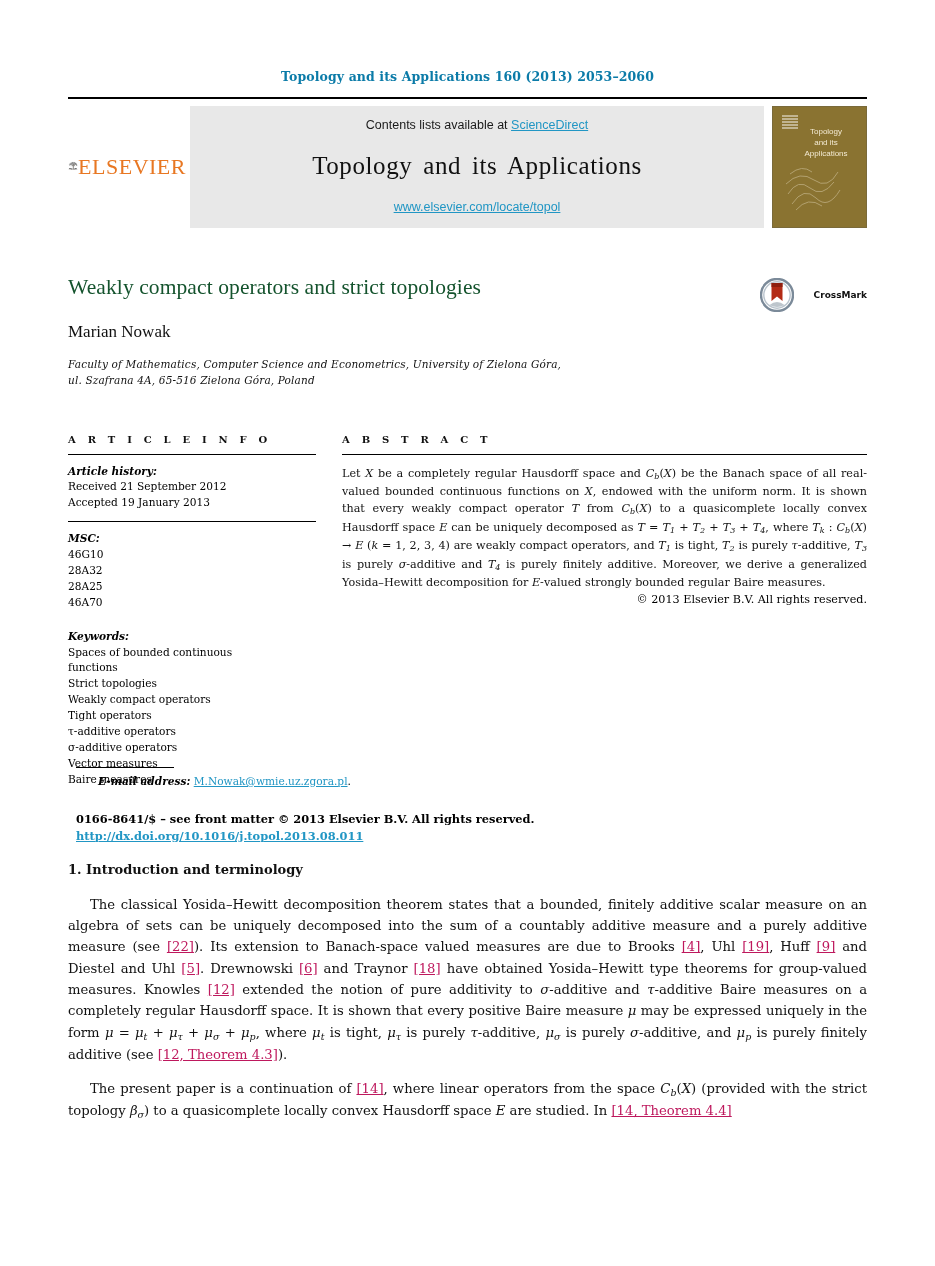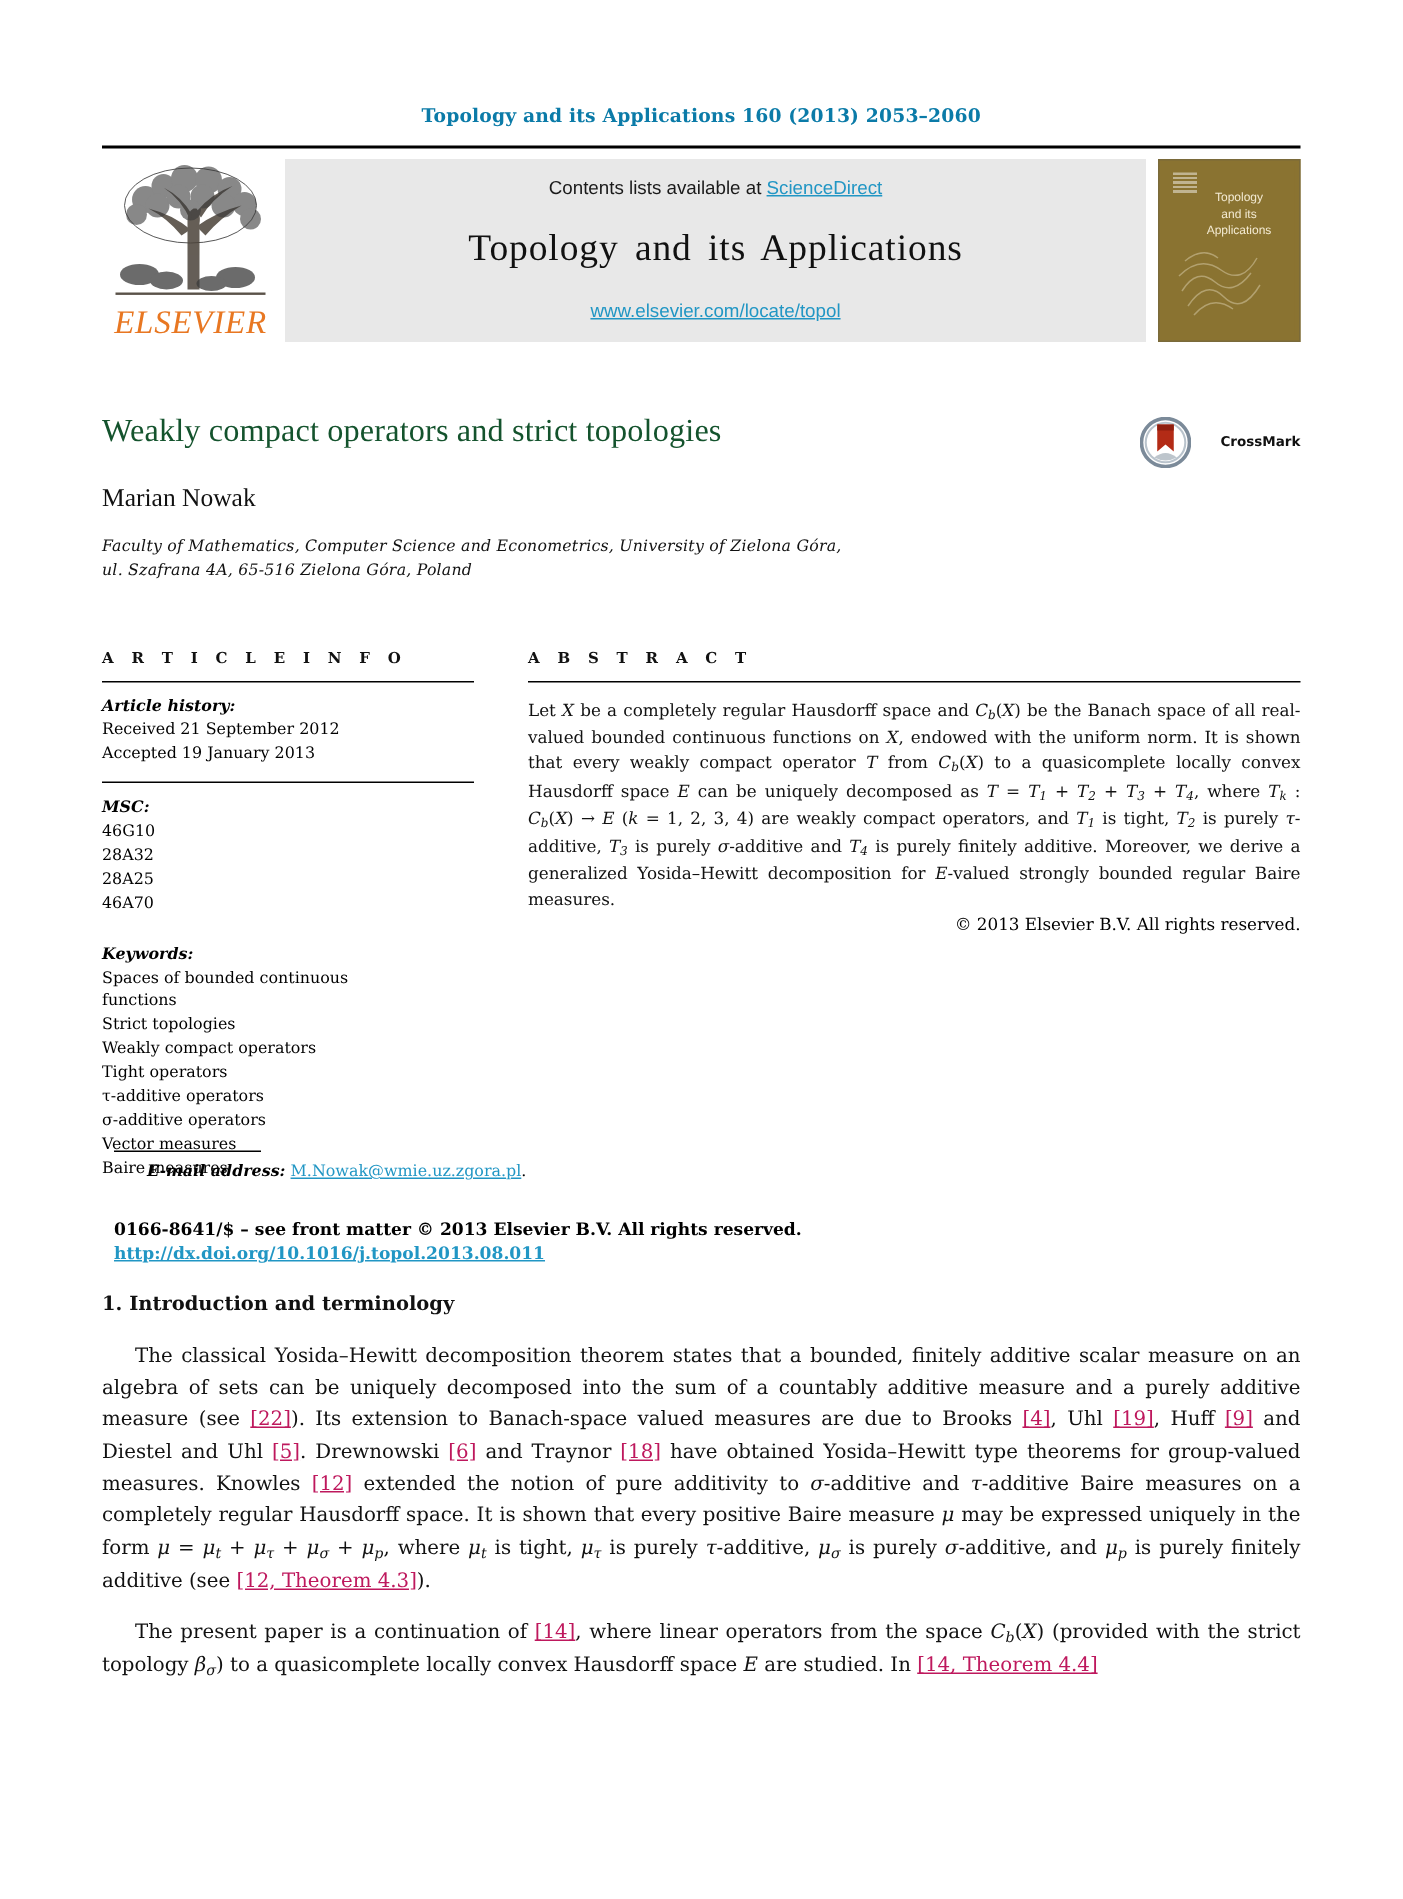--- a/index.html
+++ b/index.html
@@ -35,25 +35,23 @@
   }
   .masthead {
     display: flex;
     align-items: stretch;
     height: 122px;
   }
   .elsevier-logo {
     width: 118px;
     flex: 0 0 118px;
     display: flex;
-    flex-direction: column;
     align-items: center;
     justify-content: center;
     padding-bottom: 2px;
-    font-style: italic;
   }
   .tree-svg { display: block; }
   .elsevier-word {
     font-family: "Liberation Serif", serif;
     font-size: 22px;
     font-weight: 400;
     color: #E87722;
     letter-spacing: 0.5px;
     line-height: 1;
     margin-top: 1px;
@@ -161,21 +159,21 @@
     font-family: "DejaVu Sans", sans-serif;
     font-weight: bold;
     font-size: 9px;
     color: #111;
   }
 
   
   .info-abstract {
     margin: 45px 68px 0 68px;
     display: flex;
-    gap: 36px;
+    gap: 26px;
   }
   .col-info { width: 248px; flex: 0 0 248px; }
   .col-abs  { flex: 1 1 auto; }
 
   .sec-head {
     font-family: "DejaVu Serif", serif;
     font-size: 10px;
     font-weight: bold;
     letter-spacing: 4.2px;
     color: #111;

